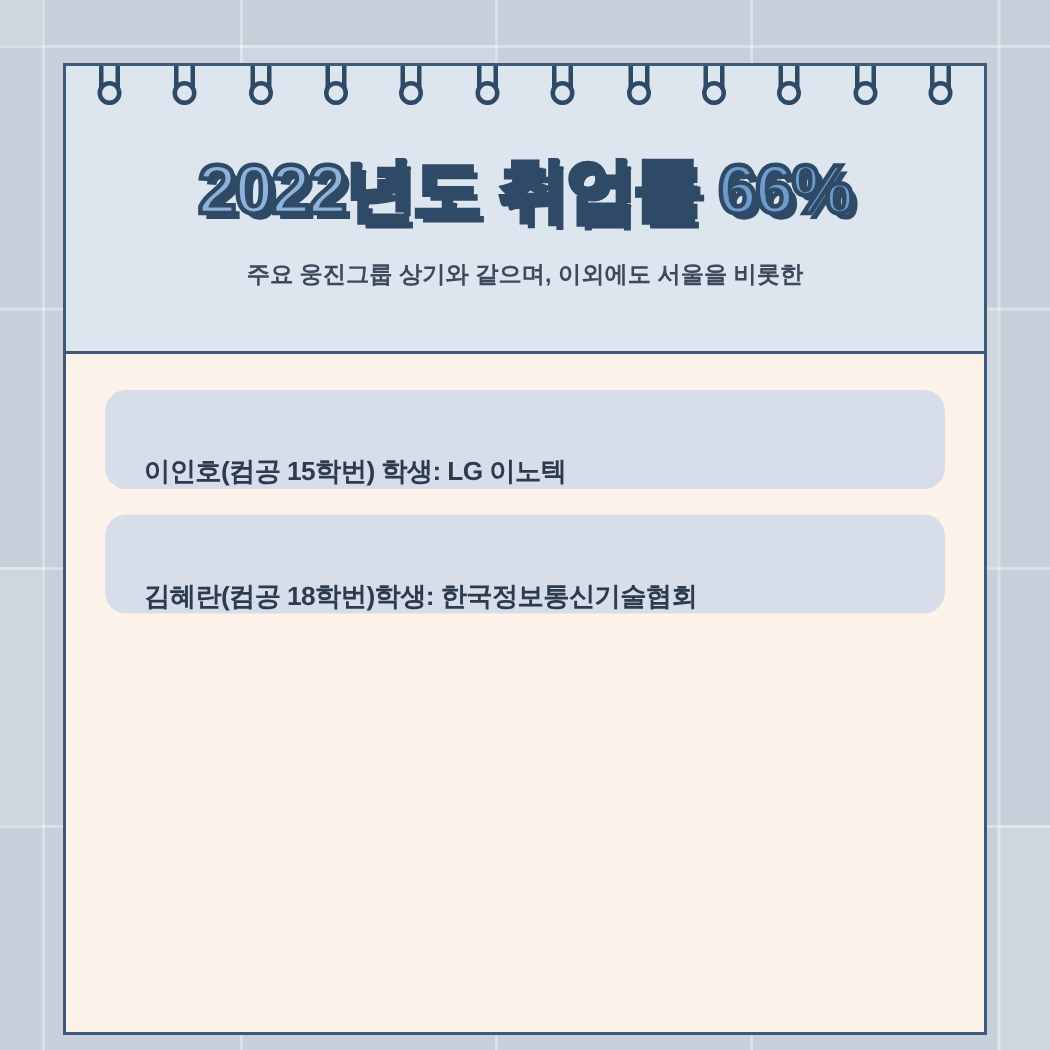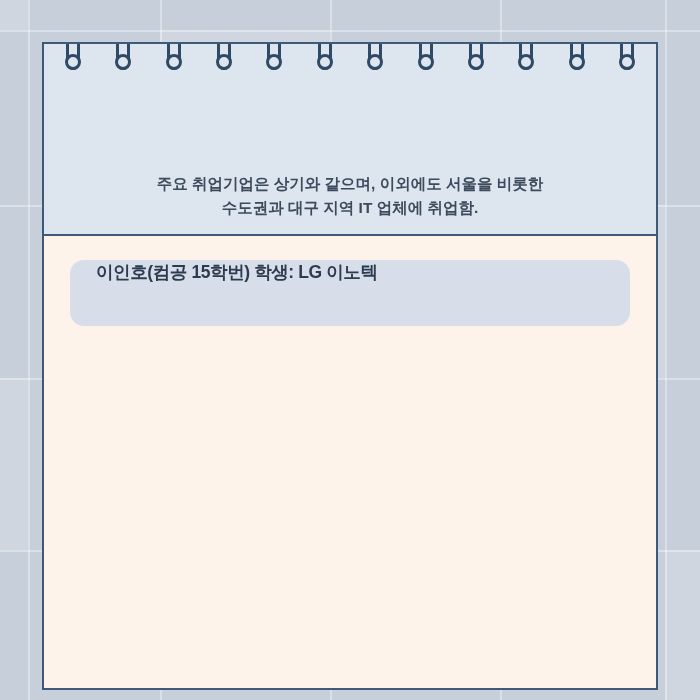--- a/index.html
+++ b/index.html
@@ -123,21 +123,21 @@
 
   
   .list {
     padding: 24px 26px 0 26px;
   }
   .item {
     height: 66px;
     background: #d7deea;
     border-radius: 14px;
     display: flex;
-    align-items: flex-start;
+    align-items: flex-end;
     padding: 0 26px;
     margin-bottom: 17px;
     box-sizing: border-box;
   }
   .item-text {
     font-size: 17.5px;
     font-weight: 700;
     color: #2d3b4f;
     letter-spacing: -0.4px;
     white-space: nowrap;
@@ -211,26 +211,29 @@
       <div class="ring">
           <span class="wire"></span>
           <span class="hole"></span>
         </div>
       <div class="ring">
           <span class="wire"></span>
           <span class="hole"></span>
         </div>
     </div>
 
+    <div class="title"><span>2022년도 취업률 </span><span class="accent">66%</span></div>
 
     <div class="subtitle">
-      <div>주요 취업기업은 상기와 같으며, 이외에도 서울을 비롯한</div>
-      <div>수도권과 대구 지역 IT 업체에 취업함.</div>
+      <div>주요 웅진그룹 상기와 같으며, 이외에도 서울을 비롯한</div>
     </div>
   </div>
 
   <div class="list">
     <div class="item">
       <span class="item-text">이인호(컴공 15학번) 학생: LG 이노텍</span>
     </div>
+    <div class="item">
+      <span class="item-text">김혜란(컴공 18학번)학생: 한국정보통신기술협회</span>
+    </div>
   </div>
 
 </div>
 
 </body></html>

